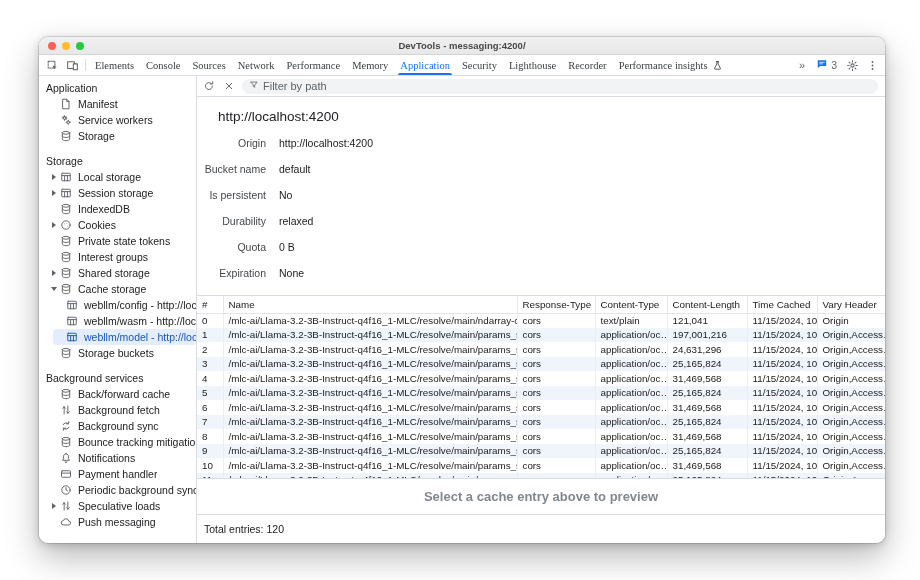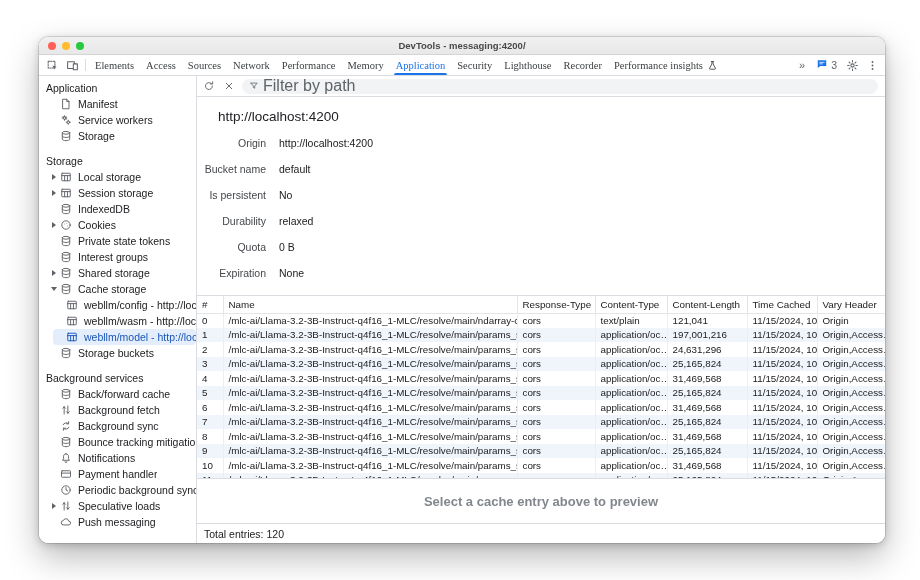--- a/index.html
+++ b/index.html
@@ -50,42 +50,42 @@
   .sb-item.child { padding-left:15px; }
   .sb-item.selected { background:#e4edfb; color:#1a56b8; border-radius:4px; margin-left:14px; padding-left:1px; }
   .sb-item.selected .sb-icon { color:#1a56b8; }
 
   
   .main { flex:1; display:flex; flex-direction:column; min-width:0; background:#fff; }
   .toolbar { height:21px; flex:none; border-bottom:1px solid #d9dce0; display:flex; align-items:center; padding:0 5px; gap:6px; }
   .ticon { width:14px; height:14px; color:#5f6368; flex:none; display:flex; align-items:center; justify-content:center; }
   .ticon svg { width:12px; height:12px; }
   .filter-pill { flex:1; height:15px; margin-right:2px; background:#f1f3f4; border-radius:8px; display:flex;
-                 align-items:center; gap:4px; padding:0 7px; color:#5f6368; font-size:16px; }
+                 align-items:center; gap:4px; padding:0 7px; color:#5f6368; font-size:11px; }
   .filter-pill svg { width:10px; height:10px; flex:none; }
 
   .content { flex:1; display:flex; flex-direction:column; min-height:0; }
   .origin-title { flex:none; font-size:13.5px; padding:12px 0 0 21px; color:#202124; }
   .meta { flex:none; padding:6px 0 9px 0; font-size:10.5px; }
   .meta-row { display:flex; align-items:center; height:26px; }
   .meta-label { width:69px; text-align:right; color:#44474b; flex:none; }
   .meta-value { margin-left:13px; color:#202124; }
 
   .datagrid { flex:none; height:184px; overflow:hidden; border-top:1px solid #d9dce0; border-bottom:1px solid #d9dce0; }
   table { width:100%; border-collapse:collapse; table-layout:fixed; font-size:9.8px; }
   th { height:17px; font-weight:normal; text-align:left; padding:0 5px; color:#202124; background:#fff;
        border-right:1px solid #e3e6e8; border-bottom:1px solid #e3e6e8; white-space:nowrap; overflow:hidden; }
   td { height:14.5px; padding:0 5px; border-right:1px solid #eceef0; white-space:nowrap; overflow:hidden; color:#202124; }
   th:last-child, td:last-child { border-right:none; }
   tbody tr:nth-child(even) { background:#f0f5fc; }
   .al-r { text-align:left; }
 
   .preview { flex:1; display:flex; align-items:center; justify-content:center; color:#82878d;
              font-weight:bold; font-size:13px; min-height:0; }
-  .statusbar { height:20px; flex:none; border-top:1px solid #d9dce0; display:flex; align-items:center;
+  .statusbar { height:29px; flex:none; border-top:1px solid #d9dce0; display:flex; align-items:center;
                padding-left:7px; font-size:10.5px; color:#202124; }
 </style>
 </head>
 <body>
 
 <div class="stage">
   <div class="window">
 
     <div class="titlebar">
       <div class="lights">
@@ -108,21 +108,21 @@
             <rect x="3" y="5" width="12.5" height="12.5"></rect>
             <rect x="13.5" y="9" width="7.5" height="11" fill="#ffffff"></rect>
           </svg>
         </span>
       <span class="tb-divider"></span>
       <div class="tabs" id="tabs">
           <div class="tab">
             <span>Elements</span>
           </div>
           <div class="tab">
-            <span>Access</span>
+            <span>Console</span>
           </div>
           <div class="tab">
             <span>Sources</span>
           </div>
           <div class="tab">
             <span>Network</span>
           </div>
           <div class="tab">
             <span>Performance</span>
           </div>

